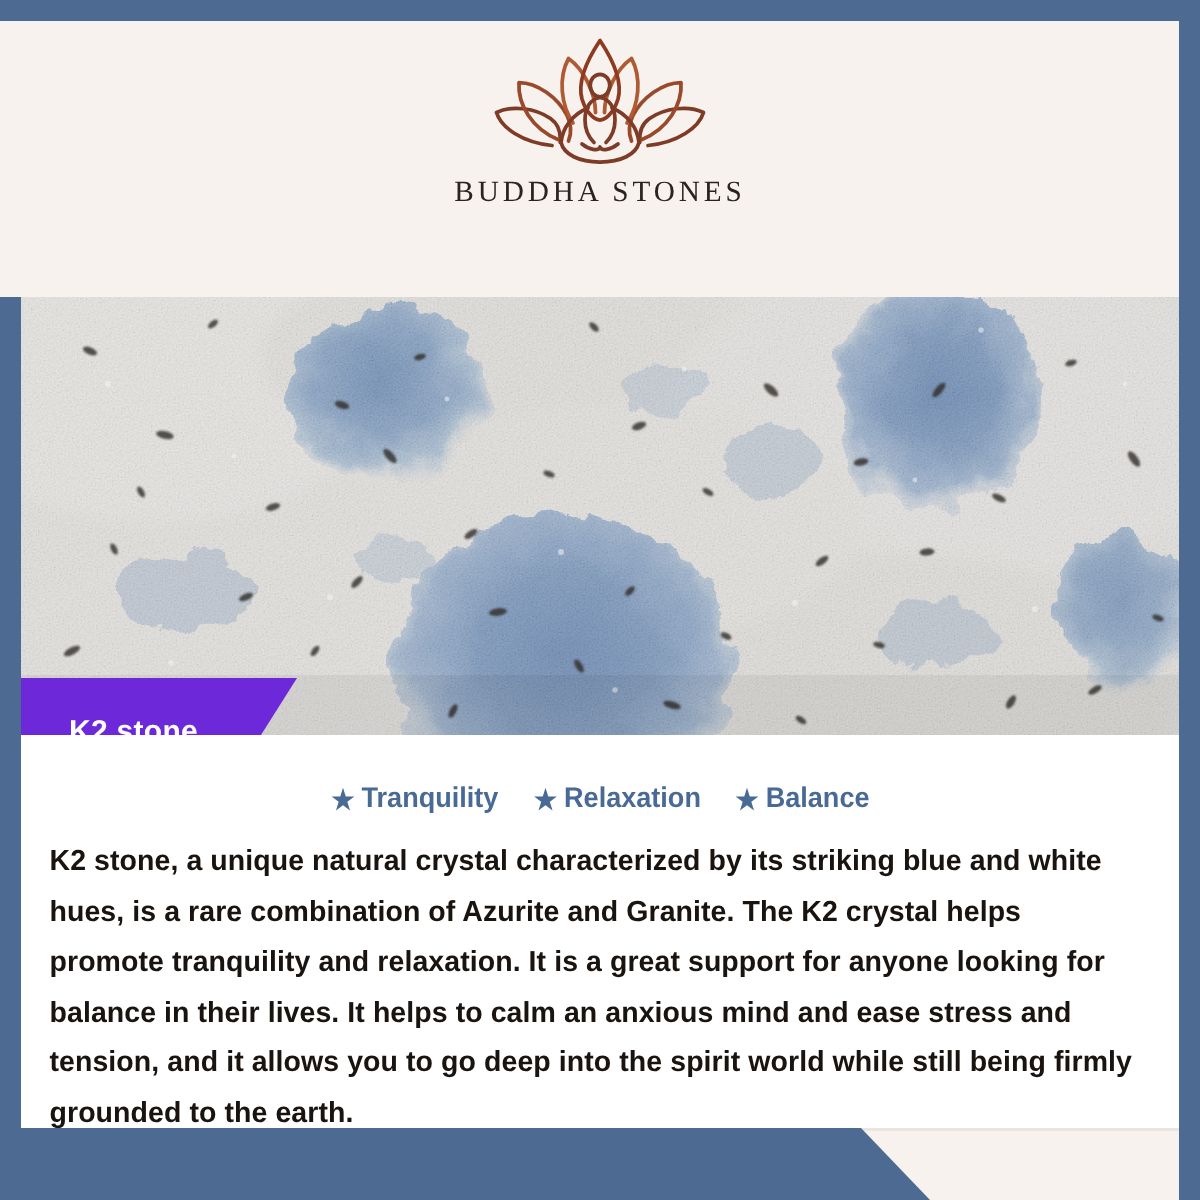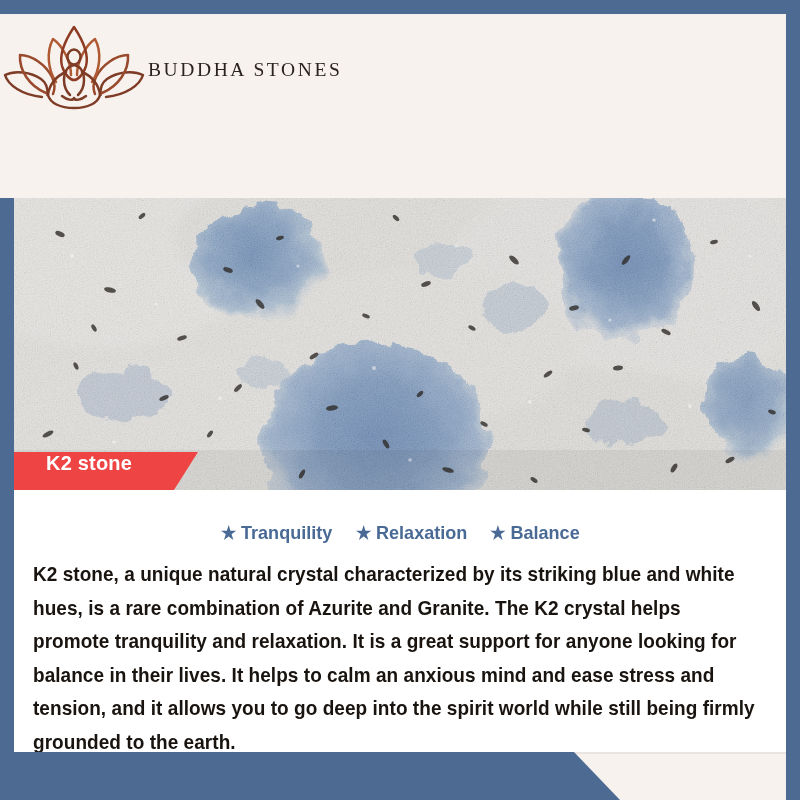--- a/index.html
+++ b/index.html
@@ -73,21 +73,21 @@
     height: 184px;
     background: #f7f2ee;
     z-index: 2;
   }
   .logo-wrap {
     position: absolute;
     left: 0;
     top: 8px;
     width: 800px;
     display: flex;
-    flex-direction: row;
+    flex-direction: column;
     align-items: center;
   }
   .logo-mark {
     width: 148px;
     height: 92px;
     display: block;
   }
   .logo-word {
     margin-top: 4px;
     font-family: "Liberation Serif", serif;
@@ -133,25 +133,25 @@
   }
   .photo svg { display: block; }
 
   
   .stone-label {
     position: absolute;
     left: 14px;
     top: 452px;
     width: 184px;
     height: 48px;
-    background: #ef4444;
+    background: #6d28d9;
     z-index: 7;
     clip-path: polygon(0 0, 184px 0, 160px 38px, 0 38px);
     display: flex;
-    align-items: flex-start;
+    align-items: flex-end;
   }
   .stone-label-text {
     padding-left: 32px;
     font-family: "Liberation Sans", sans-serif;
     font-weight: bold;
     font-size: 20px;
     color: #ffffff;
     letter-spacing: 0.2px;
     white-space: nowrap;
   }

